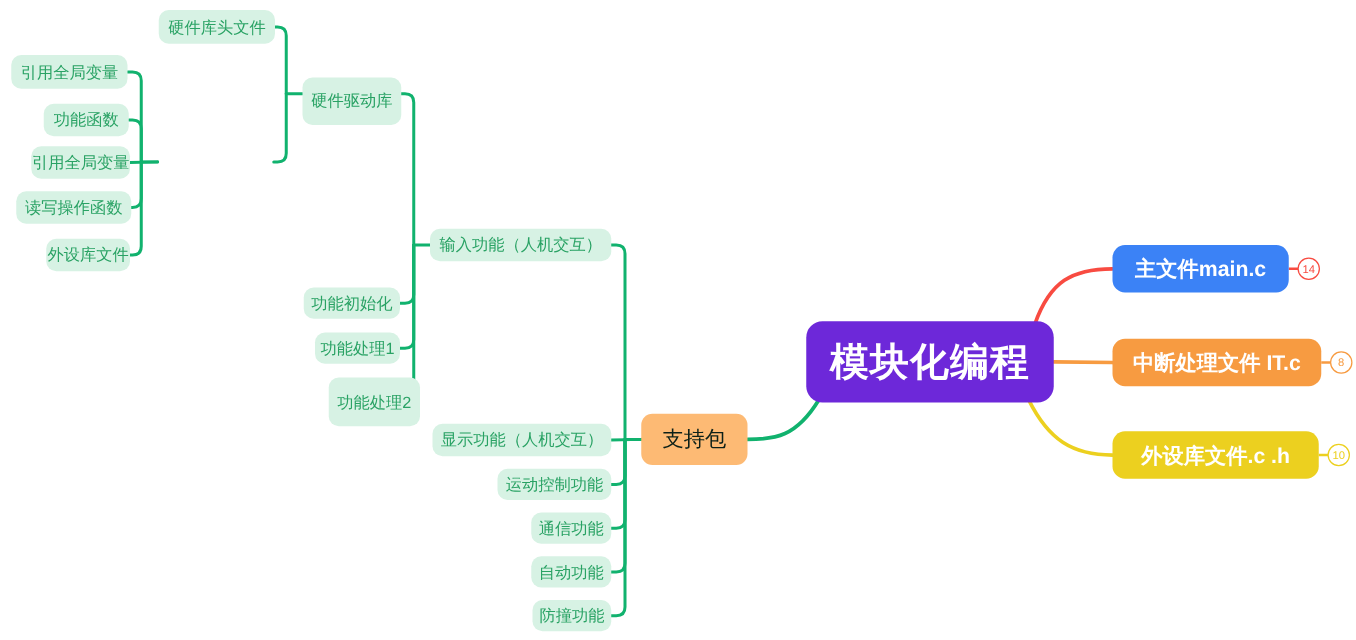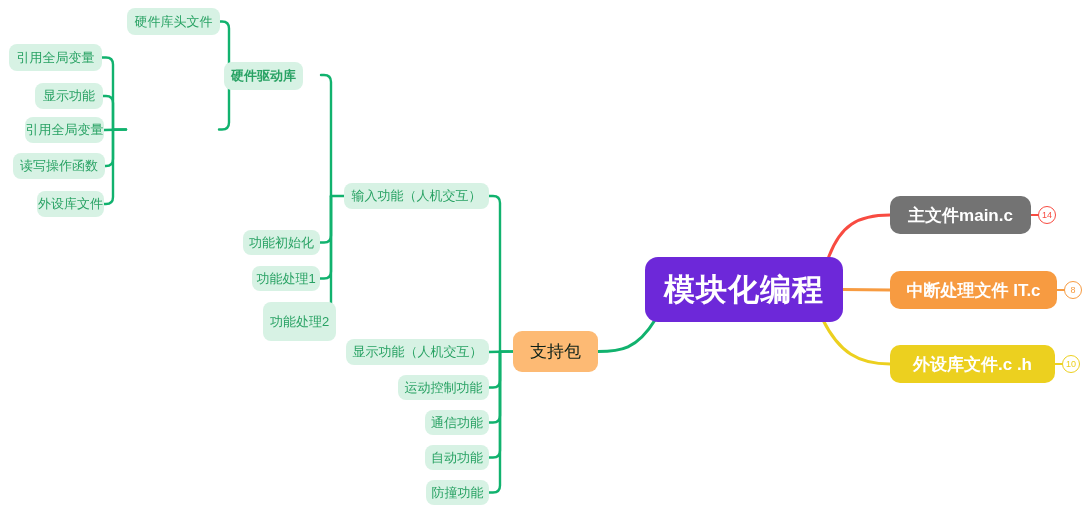--- a/index.html
+++ b/index.html
@@ -11,21 +11,21 @@
   #edge-layer { position:absolute; left:0; top:0; width:1085px; height:512px; z-index:1; }
   .node {
     position:absolute; display:flex; align-items:center; justify-content:center;
     white-space:nowrap; box-sizing:border-box; z-index:2;
   }
   .leaf    { background:#d7f2e4; color:#29a264; border-radius:8px; font-size:13px; }
   .support { background:#fdba74; color:#0c2018; border-radius:9px; font-size:17px; }
   .root    { background:#6d28d9; color:#ffffff; border-radius:13px; font-size:31px;
              font-weight:700; letter-spacing:1px; }
   .branch  { color:#ffffff; font-weight:700; font-size:17px; border-radius:10px; }
-  .red    { background:#737373; }
+  .red    { background:#3b82f6; }
   .orange { background:#f79b41; }
   .yellow { background:#ecd01f; }
   .badge {
     position:absolute; width:18px; height:18px; border-radius:50%;
     background:#ffffff; border:1.5px solid; box-sizing:border-box;
     display:flex; align-items:center; justify-content:center;
     font-size:9px; line-height:1; z-index:3;
   }
   .badge-stub { position:absolute; width:8px; height:2.5px; z-index:1; }
 </style>
@@ -74,20 +74,20 @@
     <div class="node support" style="left: 513px; top: 331px; width: 85px; height: 41px;">支持包</div>
     <div class="node leaf" style="left: 344px; top: 183px; width: 145px; height: 26px;">输入功能（人机交互）</div>
     <div class="node leaf" style="left: 346px; top: 339px; width: 143px; height: 26px;">显示功能（人机交互）</div>
     <div class="node leaf" style="left: 398px; top: 375px; width: 91px; height: 25px;">运动控制功能</div>
     <div class="node leaf" style="left: 425px; top: 410px; width: 64px; height: 25px;">通信功能</div>
     <div class="node leaf" style="left: 425px; top: 445px; width: 64px; height: 25px;">自动功能</div>
     <div class="node leaf" style="left: 426px; top: 480px; width: 63px; height: 25px;">防撞功能</div>
     <div class="node leaf" style="left: 243px; top: 230px; width: 77px; height: 25px;">功能初始化</div>
     <div class="node leaf" style="left: 252px; top: 266px; width: 68px; height: 25px;">功能处理1</div>
     <div class="node leaf" style="left: 263px; top: 302px; width: 73px; height: 39px;">功能处理2</div>
-    <div class="node leaf" style="left: 224px; top: 62px; width: 79px; height: 28px; font-weight: bold;">硬件驱动库</div>
+    <div class="node leaf" style="left: 242px; top: 62px; width: 79px; height: 38px;">硬件驱动库</div>
     <div class="node leaf" style="left: 127px; top: 8px; width: 93px; height: 27px;">硬件库头文件</div>
     <div class="node leaf" style="left: 9px; top: 44px; width: 93px; height: 27px;">引用全局变量</div>
-    <div class="node leaf" style="left: 35px; top: 83px; width: 68px; height: 26px;">显示功能</div>
+    <div class="node leaf" style="left: 35px; top: 83px; width: 68px; height: 26px;">功能函数</div>
     <div class="node leaf" style="left: 25px; top: 117px; width: 79px; height: 26px;">引用全局变量</div>
     <div class="node leaf" style="left: 13px; top: 153px; width: 92px; height: 26px;">读写操作函数</div>
     <div class="node leaf" style="left: 37px; top: 191px; width: 67px; height: 26px;">外设库文件</div>
   </div>
 
 </body></html>

